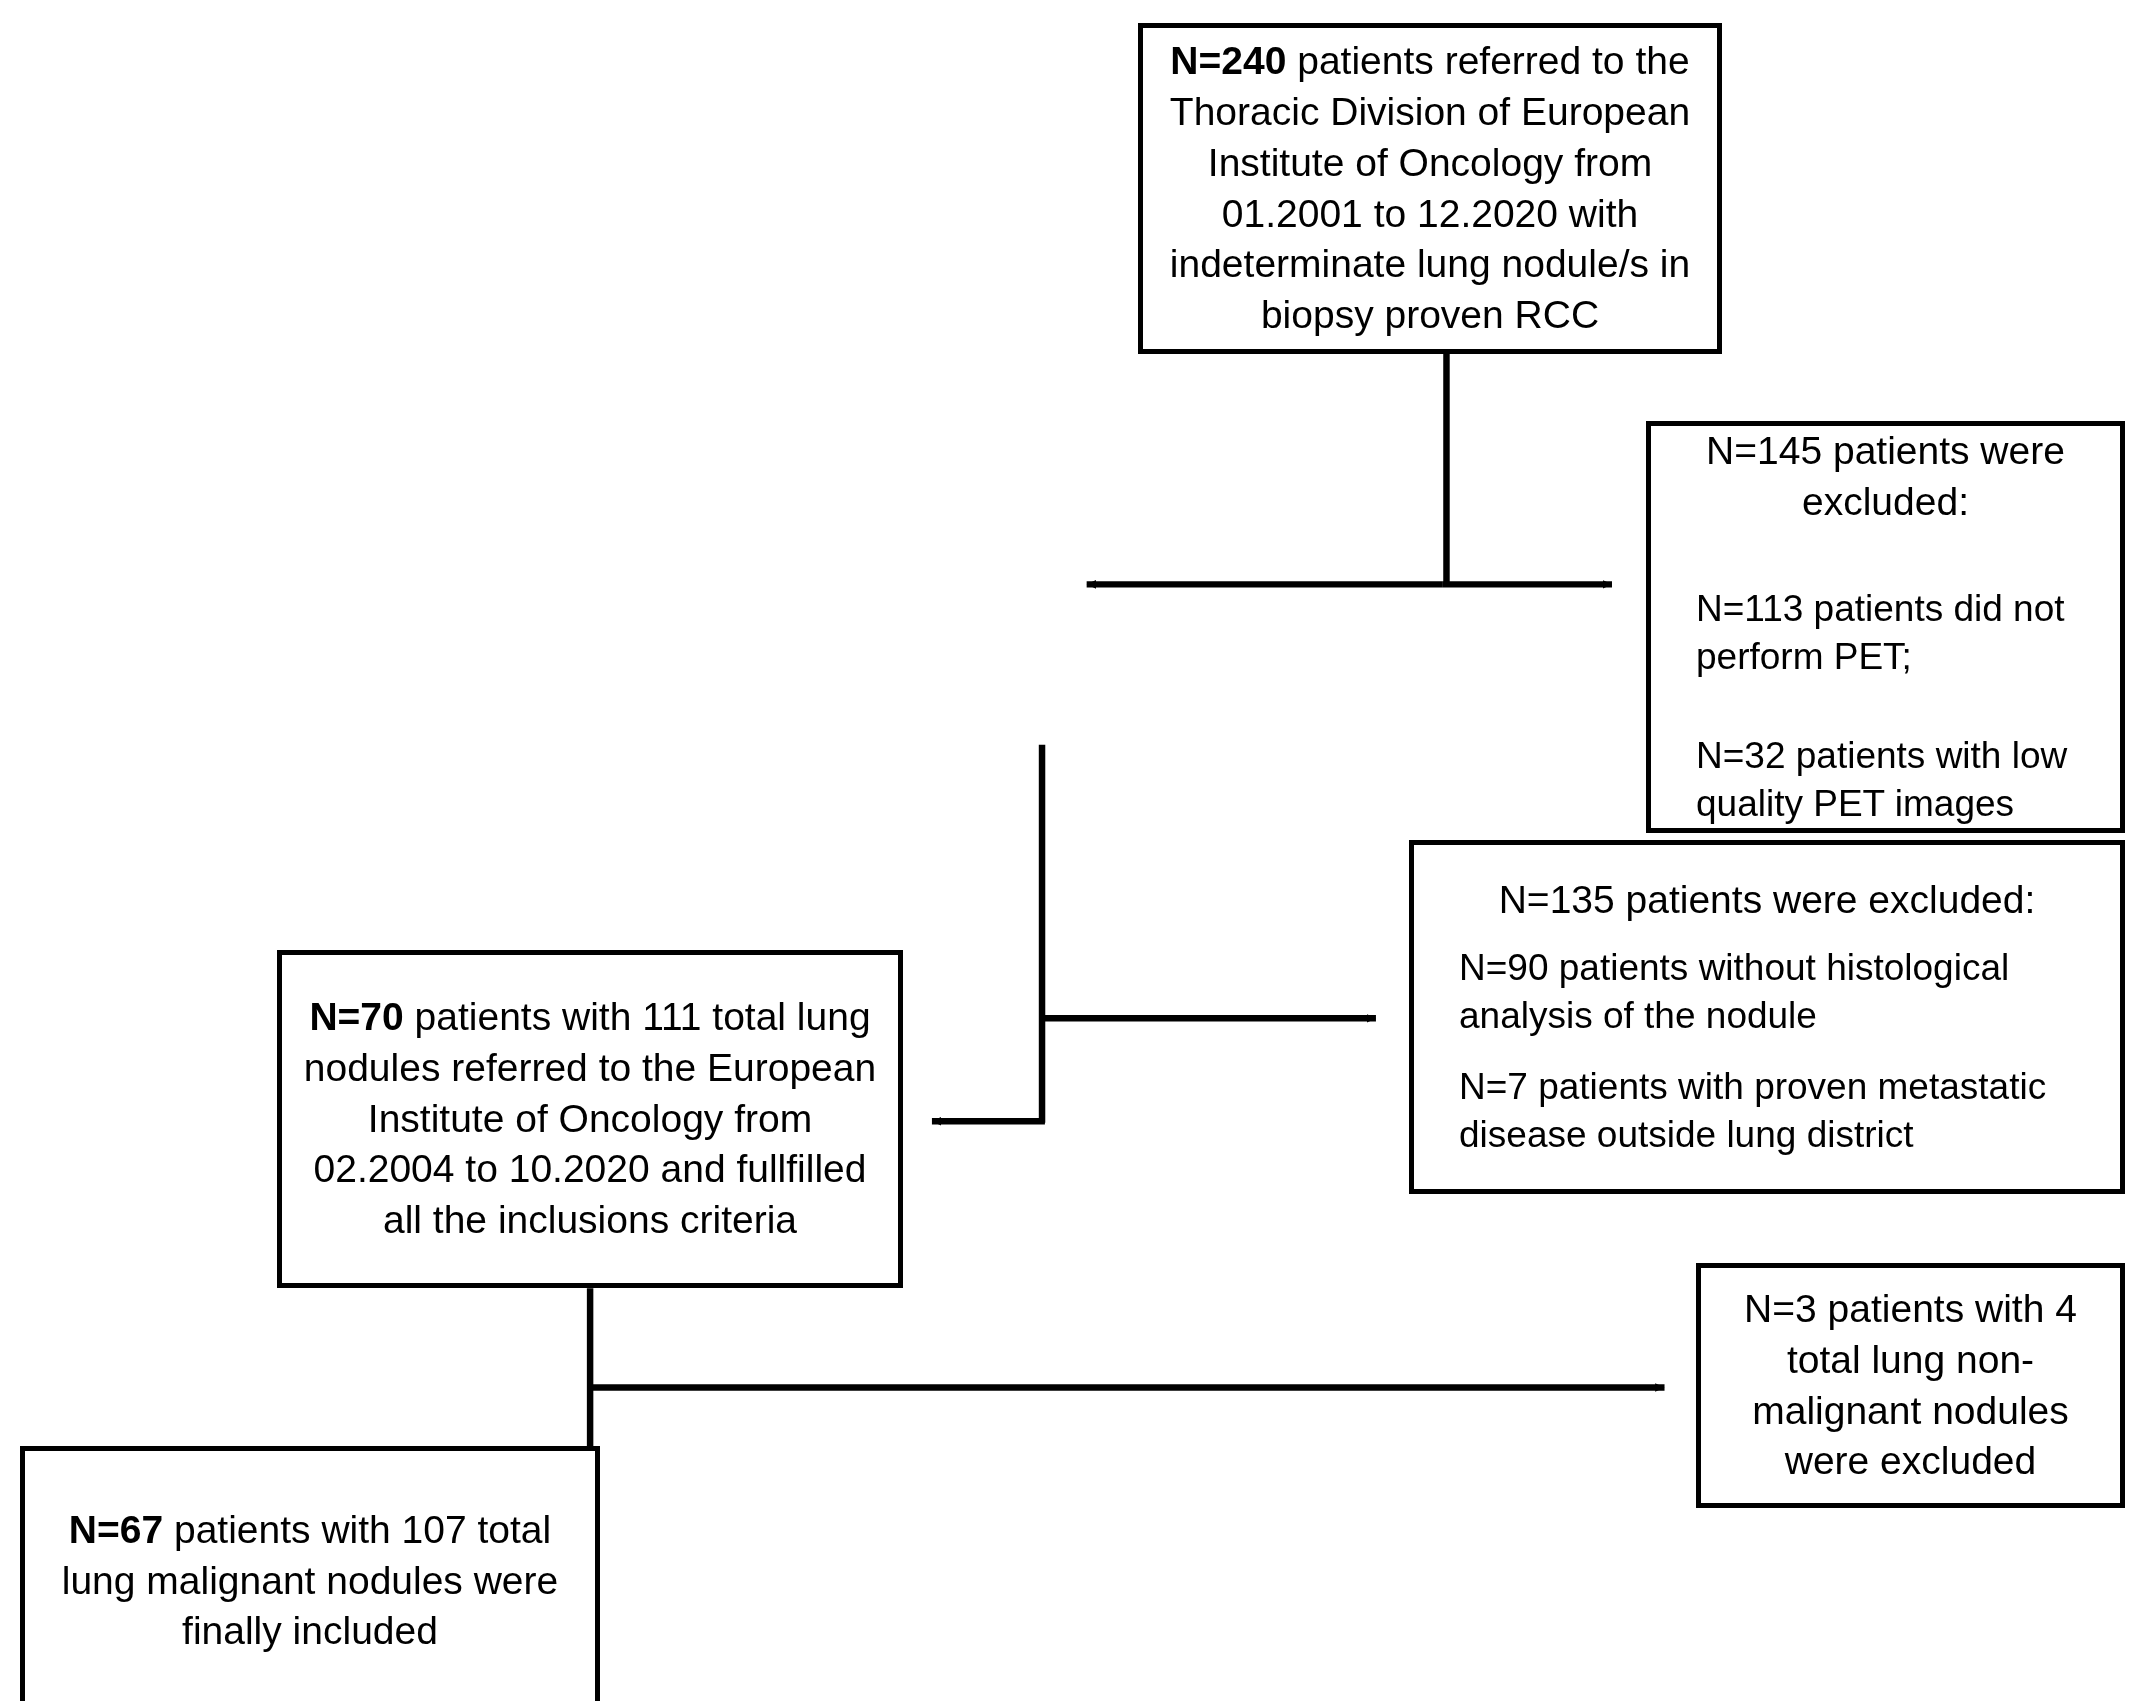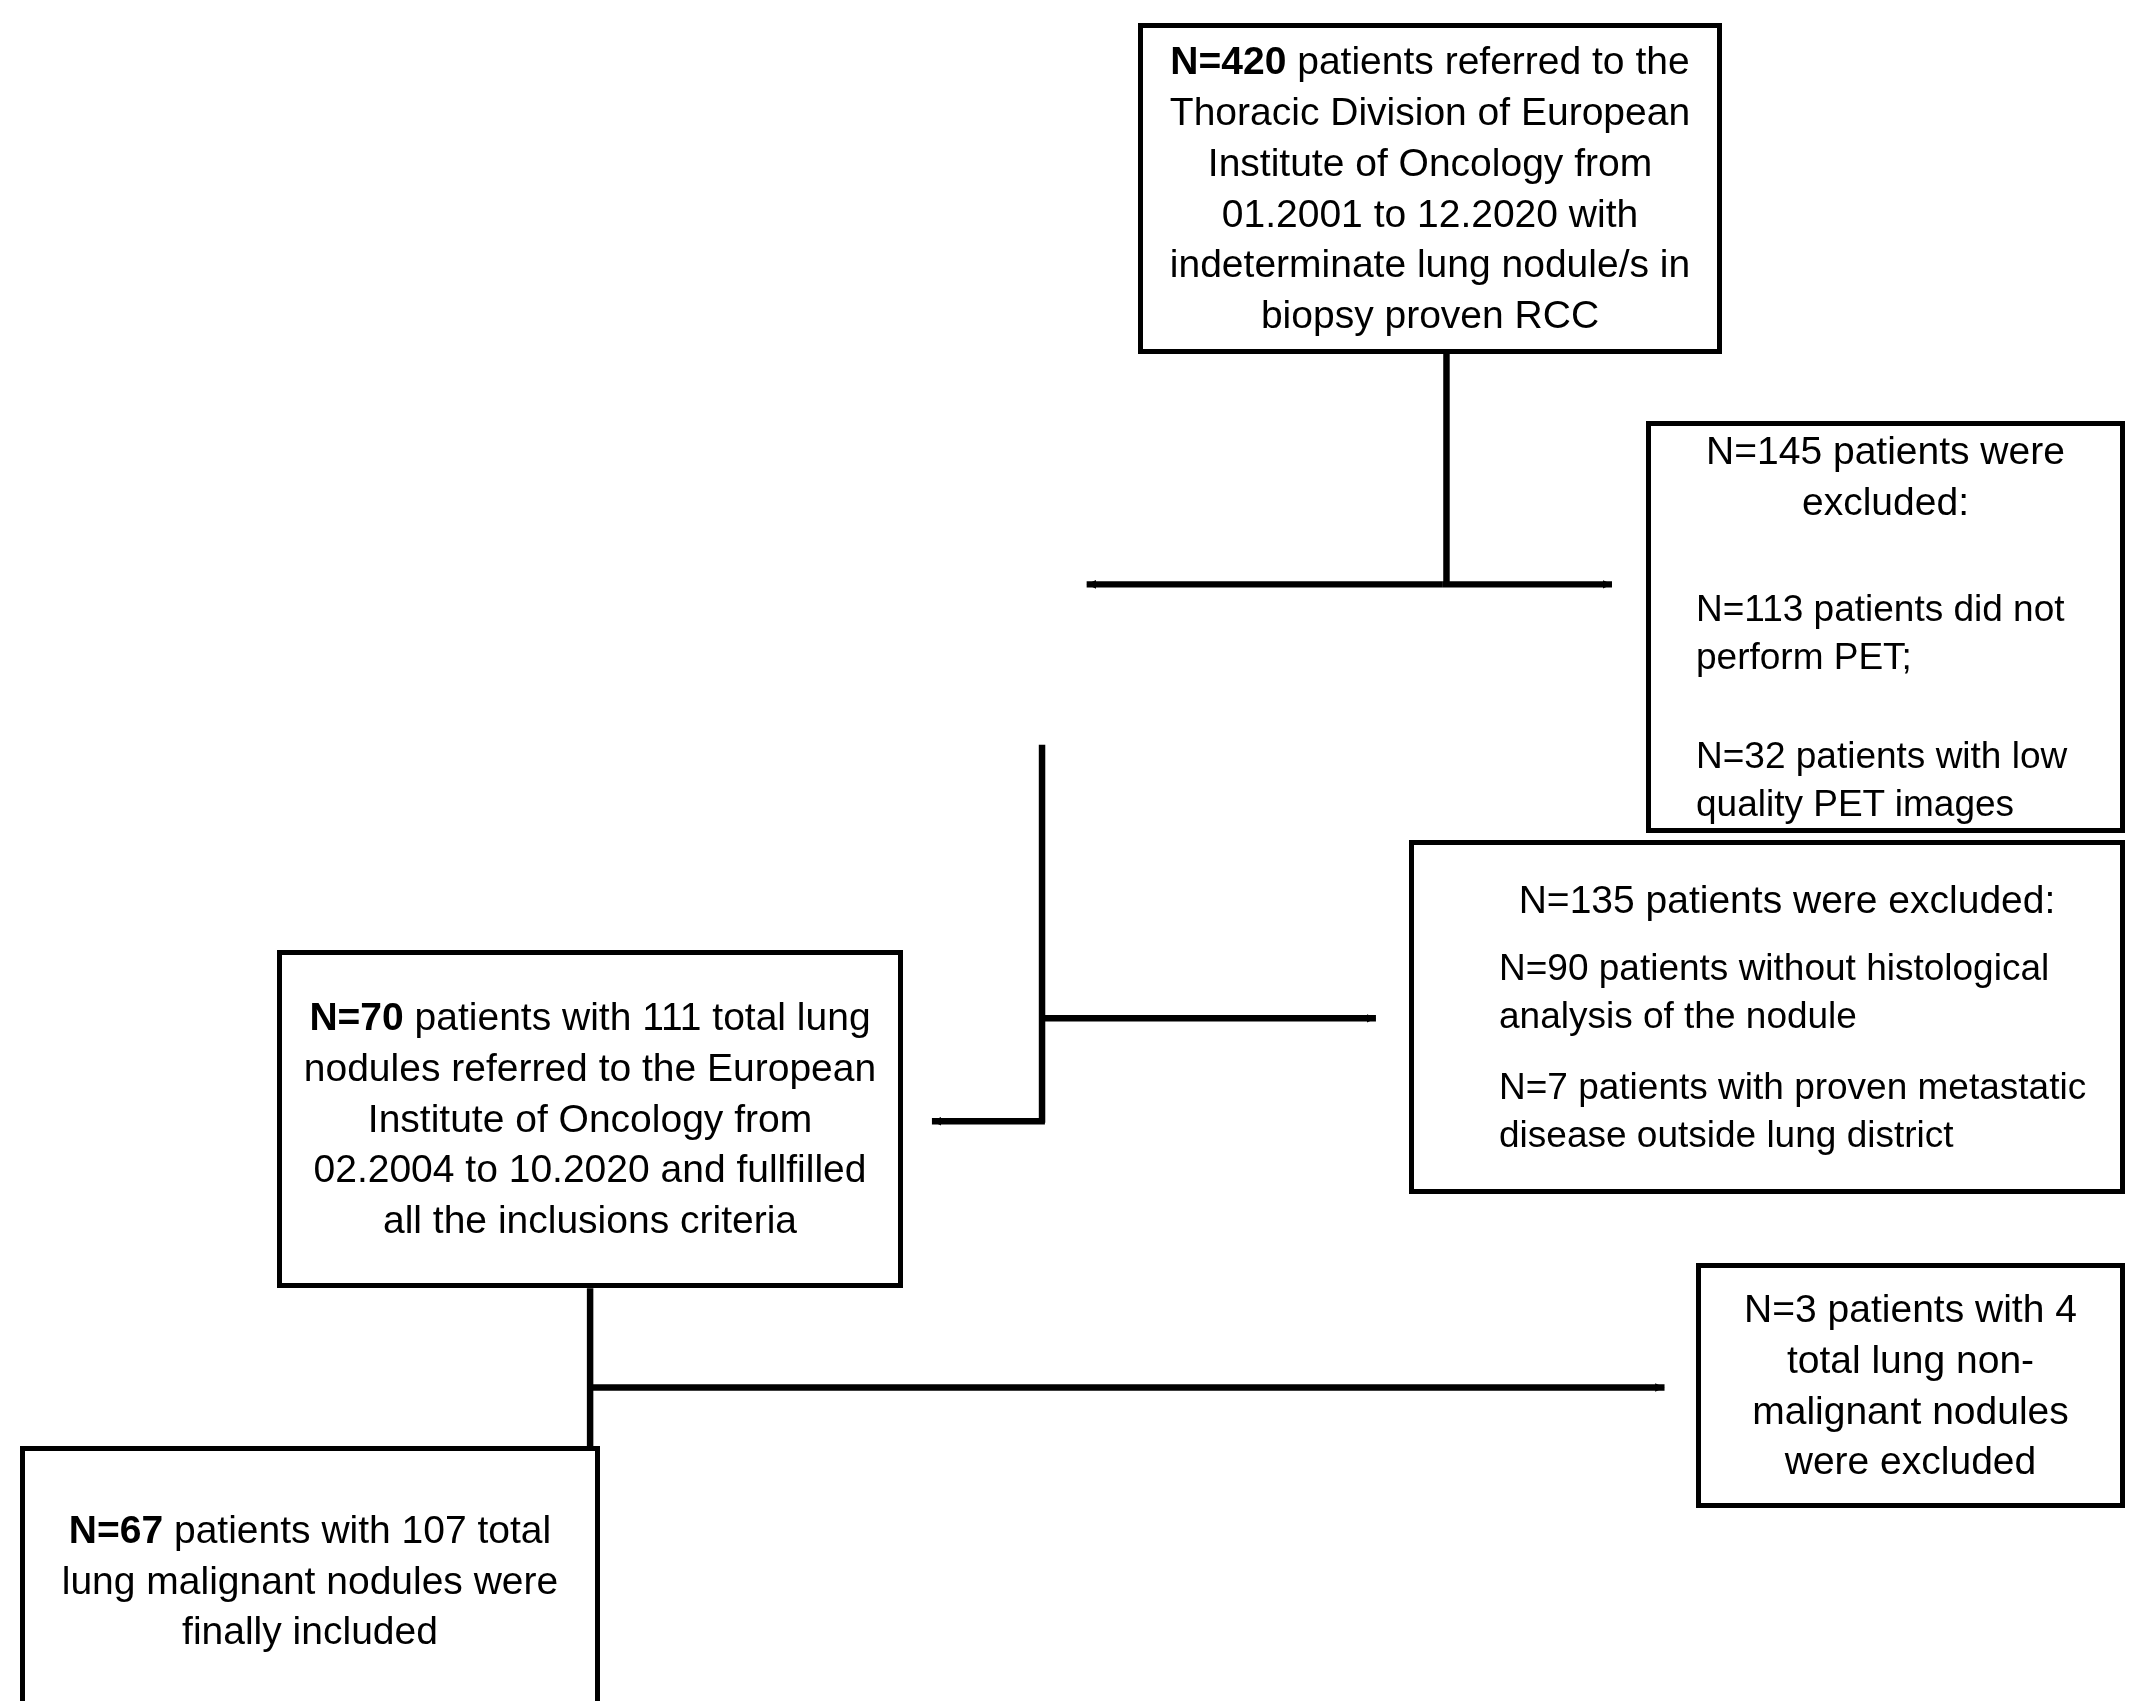--- a/index.html
+++ b/index.html
@@ -96,34 +96,34 @@
       <line x1="816" y1="1928" x2="2313" y2="1928" stroke="#000000" stroke-width="9" marker-end="url(#arrow-right)"></line>
     </g>
 
     <g>
       <line x1="824" y1="2136" x2="680" y2="2136" stroke="#000000" stroke-width="9" marker-end="url(#arrow-left)"></line>
     </g>
   </svg>
 
   <div class="flow-box" style="left:1138px; top:23px; width:584px; height:331px;">
     <div class="box-text t-center">
-      <span class="bold">N=420</span><span> patients referred to the Thoracic Division of European Institute of Oncology from 01.2001 to 12.2020 with indeterminate lung nodule/s in biopsy proven RCC</span>
+      <span class="bold">N=240</span><span> patients referred to the Thoracic Division of European Institute of Oncology from 01.2001 to 12.2020 with indeterminate lung nodule/s in biopsy proven RCC</span>
     </div>
   </div>
 
 
   <div class="flow-box" style="left:1646px; top:421px; width:479px; height:412px;justify-content:space-between;">
     <div class="box-text t-center">N=145 patients were excluded:</div>
     <div class="gap-sm"></div>
     <div class="sub-line indent-block">N=113 patients did not perform PET;</div>
     <div class="gap-xs"></div>
     <div class="sub-line indent-block">N=32 patients with low quality PET images</div>
   </div>
 
-  <div class="flow-box" style="left:1409px; top:840px; width:716px; height:354px;padding-left:40px;">
+  <div class="flow-box" style="left:1409px; top:840px; width:716px; height:354px;">
     <div class="box-text t-center">N=135 patients were excluded:</div>
     <div class="gap-sm"></div>
     <div class="sub-line indent-block">N=90 patients without histological analysis of the nodule</div>
     <div class="gap-xs"></div>
     <div class="gap-xs"></div>
     <div class="sub-line indent-block">N=7 patients with proven metastatic disease outside lung district</div>
   </div>
 
   <div class="flow-box" style="left:277px; top:950px; width:626px; height:338px;">
     <div class="box-text t-center">

